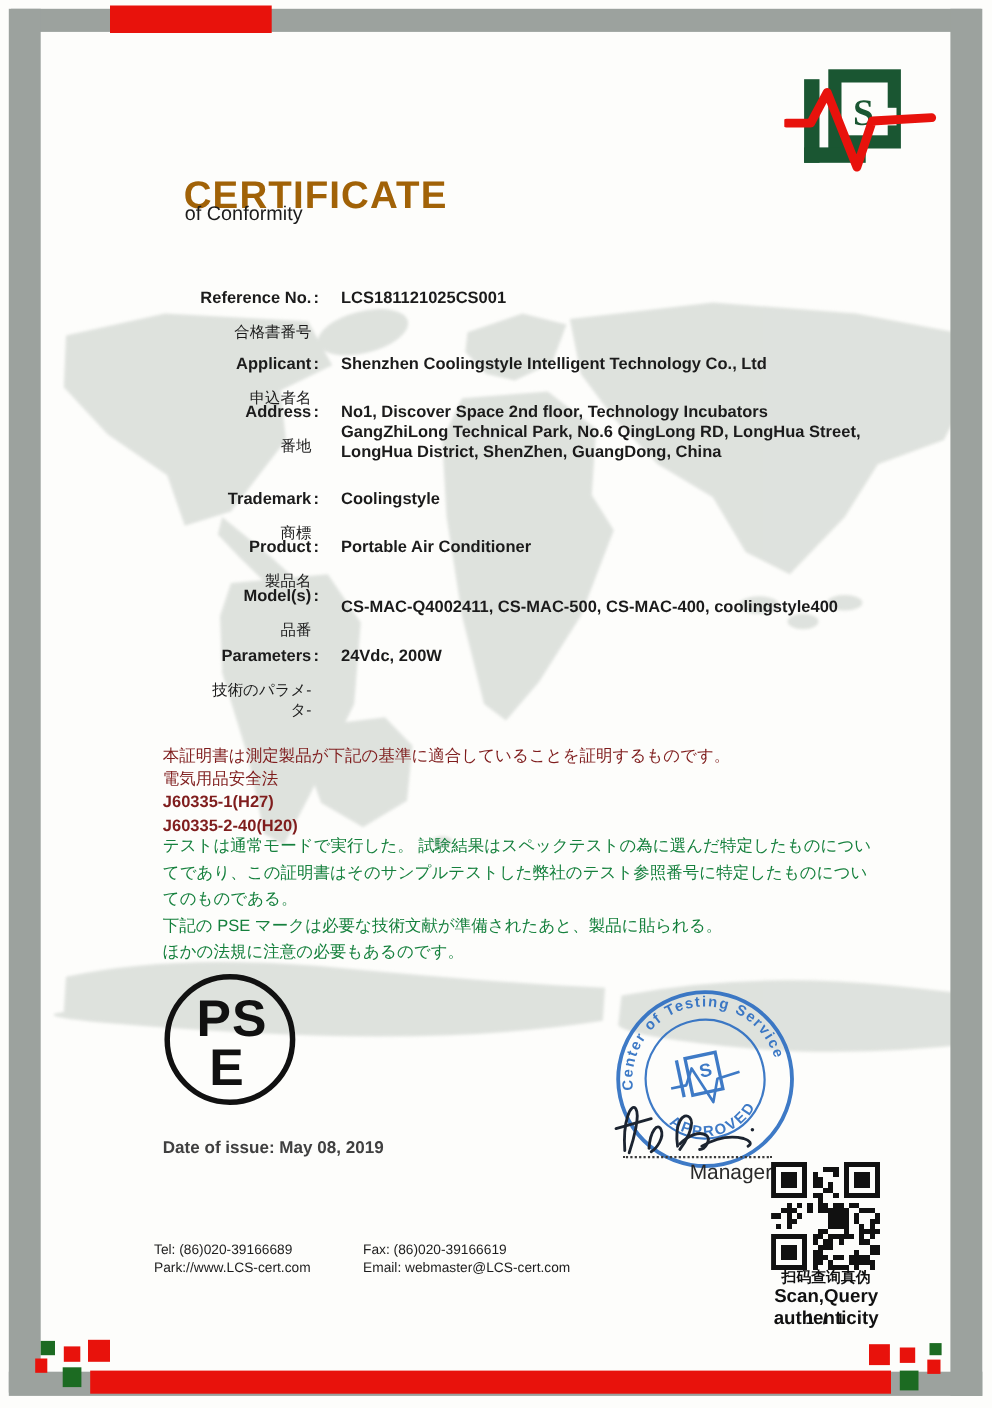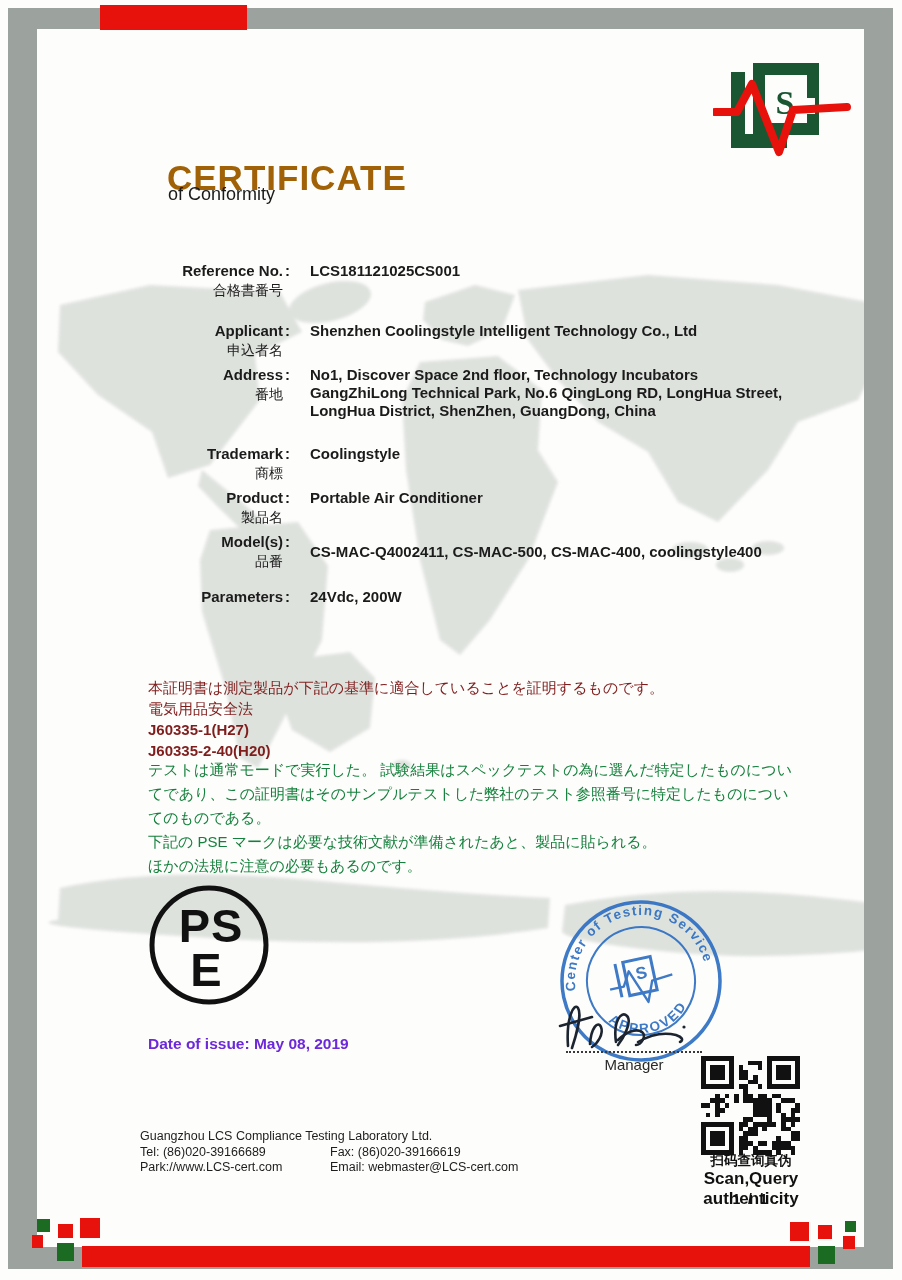--- a/index.html
+++ b/index.html
@@ -23,41 +23,41 @@
   
   .title-main{position:absolute;left:167px;top:143px;font-size:35px;font-weight:bold;letter-spacing:1px;color:#a16207;margin-top:15px;}
   .title-sub{position:absolute;left:168px;top:184px;font-size:18px;font-weight:normal;color:#1b1b1b;}
 
   
   .lcs-logo{position:absolute;left:713px;top:62px;}
 
   
   .row{position:absolute;left:148px;width:720px;color:#1b1b1b;}
   .f-label{position:absolute;left:0;top:0;width:135px;font-size:15px;font-weight:bold;line-height:18px;text-align:right;}
-  .f-jp{display:block;font-weight:normal;font-size:14px;margin-top:1px;white-space:pre-line;}
+  .f-jp{display:block;font-weight:normal;font-size:14px;margin-top:12px;white-space:pre-line;}
   .f-colon{position:absolute;left:137px;top:0;font-size:15px;font-weight:bold;}
   .f-val{position:absolute;left:162px;top:0;width:560px;font-size:15px;font-weight:bold;line-height:18px;white-space:pre-line;}
 
   
   .compliance{position:absolute;left:148px;top:677px;width:660px;font-size:15px;color:#7f1d1d;line-height:21px;}
   .compliance .std{font-weight:bold;}
   .compliance .std2{}
   .notes{position:absolute;left:148px;top:758px;width:648px;font-size:15px;color:#15803d;line-height:24px;white-space:pre-line;}
 
   
   .pse{position:absolute;left:146px;top:882px;}
 
   
-  .date-line{position:absolute;left:148px;top:1035px;font-size:15.5px;font-weight:bold;color:#6d28d9;}
+  .date-line{position:absolute;left:148px;top:1035px;font-size:15.5px;font-weight:bold;color:#404040;}
 
   
   .stamp{position:absolute;left:556px;top:896px;transform:rotate(-12deg);opacity:.92;}
   .signature{position:absolute;left:558px;top:996px;}
   .sig-line{position:absolute;left:566px;top:1051px;width:136px;border-bottom:2px dotted #3a3a3a;}
-  .sig-role{position:absolute;left:566px;top:1056px;width:136px;text-align:center;font-size:15px;color:#2a2a2a;}
+  .sig-role{position:absolute;left:566px;top:1056px;width:136px;text-align:right;font-size:19px;color:#2a2a2a;}
 
   
   .qr-box{position:absolute;left:701px;top:1056px;}
   .qr-cap-zh{position:absolute;left:671px;top:1152px;width:160px;text-align:center;font-size:13.5px;font-weight:bold;color:#111;}
   .qr-cap-en{position:absolute;left:656px;top:1169px;width:190px;text-align:center;font-size:17px;font-weight:bold;color:#111;}
   .qr-page{position:absolute;left:671px;top:1191px;width:160px;text-align:center;font-size:14px;font-weight:bold;letter-spacing:2px;color:#111;}
 
   
   .footer{position:absolute;left:140px;top:1129px;width:500px;font-size:12.5px;color:#1d1d1d;line-height:15.5px;}
   .footer .cols{display:flex;}
@@ -129,21 +129,22 @@
     <div class="f-label"><span>Product</span><span class="f-jp">製品名</span></div>
     <div class="f-colon">:</div>
     <div class="f-val">Portable Air Conditioner</div>
   </div>
   <div class="row" style="top:533px;">
     <div class="f-label"><span>Model(s)</span><span class="f-jp">品番</span></div>
     <div class="f-colon">:</div>
     <div class="f-val" style="top:10px;">CS-MAC-Q4002411, CS-MAC-500, CS-MAC-400, coolingstyle400</div>
   </div>
   <div class="row" style="top:588px;">
-    <div class="f-label"><span>Parameters</span></div>
+    <div class="f-label"><span>Parameters</span><span class="f-jp">技術のパラメ-
+タ-</span></div>
     <div class="f-colon">:</div>
     <div class="f-val">24Vdc, 200W</div>
   </div>
 
   <div class="compliance">
     <div>本証明書は測定製品が下記の基準に適合していることを証明するものです。</div>
     <div>電気用品安全法</div>
     <div class="std">J60335-1(H27)</div>
     <div class="std std2">J60335-2-40(H20)</div>
   </div>
@@ -415,21 +416,20 @@
       <rect x="13" y="20" width="1" height="1" fill="#111"></rect>
       <rect x="14" y="20" width="1" height="1" fill="#111"></rect>
       <rect x="16" y="20" width="1" height="1" fill="#111"></rect>
       <rect x="19" y="20" width="1" height="1" fill="#111"></rect>
     </svg>
   <div class="qr-cap-zh">扫码查询真伪</div>
   <div class="qr-cap-en">Scan,Query authenticity</div>
   <div class="qr-page">1 / 1</div>
 
   <div class="footer">
-    <div>Guangzhou LCS Compliance Testing Laboratory Ltd.</div>
     <div class="cols">
       <div class="c1">Tel: (86)020-39166689</div>
       <div>Fax: (86)020-39166619</div>
     </div>
     <div class="cols">
       <div class="c1">Park://www.LCS-cert.com</div>
       <div>Email: webmaster@LCS-cert.com</div>
     </div>
   </div>
 

